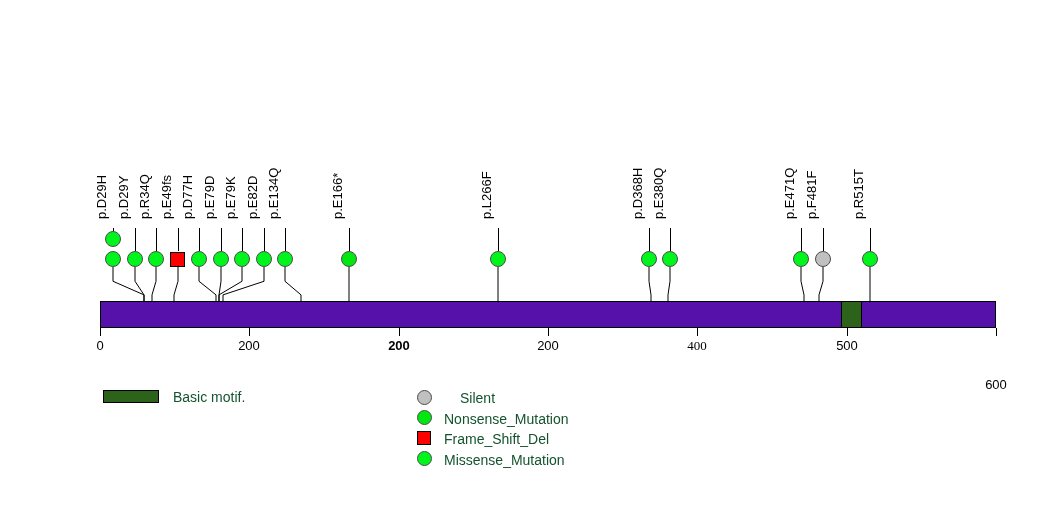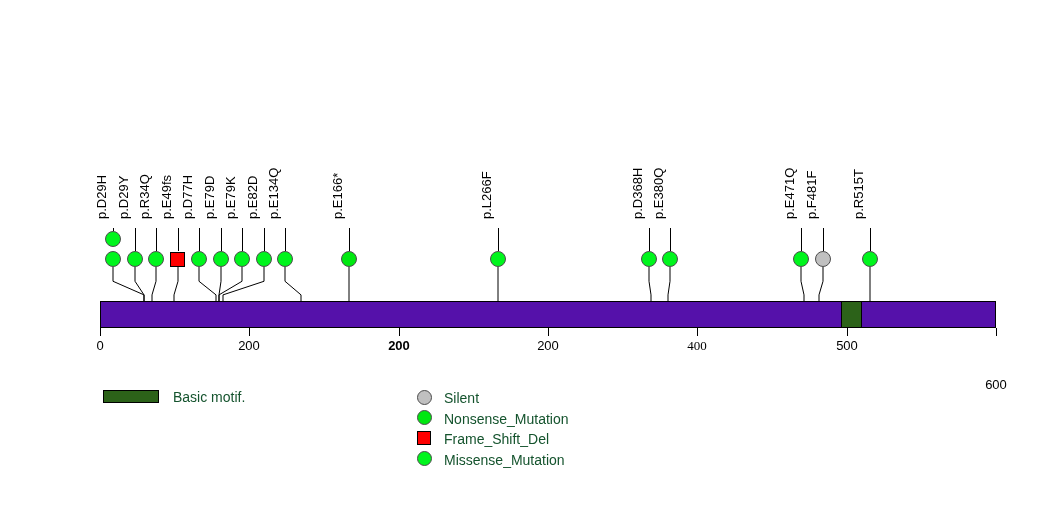--- a/index.html
+++ b/index.html
@@ -169,21 +169,21 @@
       <div class="mut-label" style="left: 817.5px; top: 206px;">p.F481F</div>
       <div class="mut-label" style="left: 864.5px; top: 206px;">p.R515T</div>
     </div>
 
   <div id="legend-domain">
       <div class="legend-swatch" style="left: 103px; top: 390px; width: 56px; height: 13px; background: rgb(44, 98, 25);"></div>
       <div class="legend-text" style="left: 173px; top: 390px;">Basic motif.</div>
     </div>
   <div id="legend-types">
       <div class="legend-mark circle" style="left: 416.5px; top: 389.5px; width: 15px; height: 15px; background: rgb(192, 192, 192);"></div>
-      <div class="legend-text" style="left: 444px; top: 391px;">Silent</div>
+      <div class="legend-text" style="left: 460px; top: 391px;">Silent</div>
       <div class="legend-mark circle" style="left: 416.5px; top: 410.1px; width: 15px; height: 15px; background: rgb(0, 232, 16);"></div>
       <div class="legend-text" style="left: 444px; top: 411.6px; text-align: right;">Nonsense_Mutation</div>
       <div class="legend-mark square" style="left: 417px; top: 431.2px; width: 14px; height: 14px; background: rgb(254, 0, 0);"></div>
       <div class="legend-text" style="left: 444px; top: 432.2px;">Frame_Shift_Del</div>
       <div class="legend-mark circle" style="left: 416.5px; top: 451.3px; width: 15px; height: 15px; background: rgb(0, 245, 29);"></div>
       <div class="legend-text" style="left: 444px; top: 452.8px;">Missense_Mutation</div>
     </div>
 
 </div>
 

